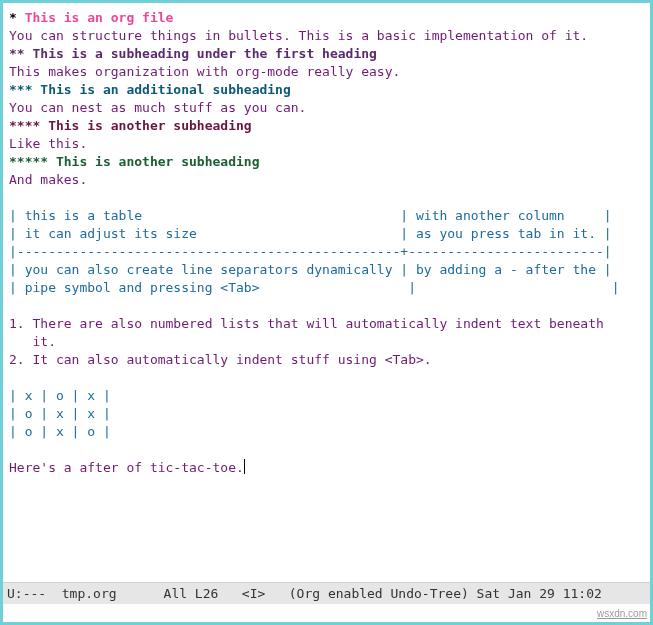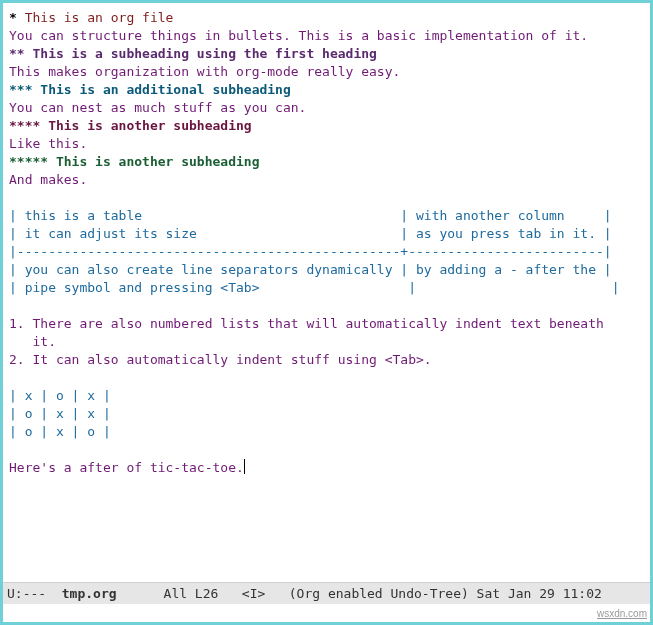--- a/index.html
+++ b/index.html
@@ -33,52 +33,52 @@
     padding: 0 4px;
     font-size: 13px;
     white-space: pre;
     border-top: 1px solid #d0d0d0;
   }
   .minibuffer {
     height: 18px;
     background: #ffffff;
   }
   .star { color: #000; font-weight: bold; }
-  .h1 { color: #7f1d1d; font-weight: normal; }
+  .h1 { color: #ec4899; font-weight: bold; }
   .h2 { color: #5a2a6e; font-weight: bold; }
   .h3 { color: #0b5a7a; font-weight: bold; }
   .h4 { color: #6a1540; font-weight: bold; }
   .h5 { color: #1a5e34; font-weight: bold; }
   .table { color: #1d6a9e; }
   .plain { color: #701a75; }
   .cursor {
     display: inline-block;
     width: 1px;
     height: 15px;
     background: #000;
     vertical-align: -2px;
   }
-  .ml-file { font-weight: bold; }
+  .ml-file { font-weight: normal; }
   .watermark {
     position: fixed;
     right: 6px;
     bottom: 2px;
     font-size: 10px;
     color: #9a9a9a;
     font-family: sans-serif;
     text-decoration: underline;
   }
 </style>
 </head>
 <body>
 
 <div class="frame">
   <div class="buffer"><span class="star">*</span><span class="h1"> This is an org file</span>
 <span class="plain">You can structure things in bullets. This is a basic implementation of it.</span>
-<span class="h2">**</span><span class="h2"> This is a subheading using the first heading</span>
+<span class="h2">**</span><span class="h2"> This is a subheading under the first heading</span>
 <span class="plain">This makes organization with org-mode really easy.</span>
 <span class="h3">***</span><span class="h3"> This is an additional subheading</span>
 <span class="plain">You can nest as much stuff as you can.</span>
 <span class="h4">****</span><span class="h4"> This is another subheading</span>
 <span class="plain">Like this.</span>
 <span class="h5">*****</span><span class="h5"> This is another subheading</span>
 <span class="plain">And makes.</span>
 
 <span class="table">| this is a table                                 | with another column     |</span>
 <span class="table">| it can adjust its size                          | as you press tab in it. |</span>

